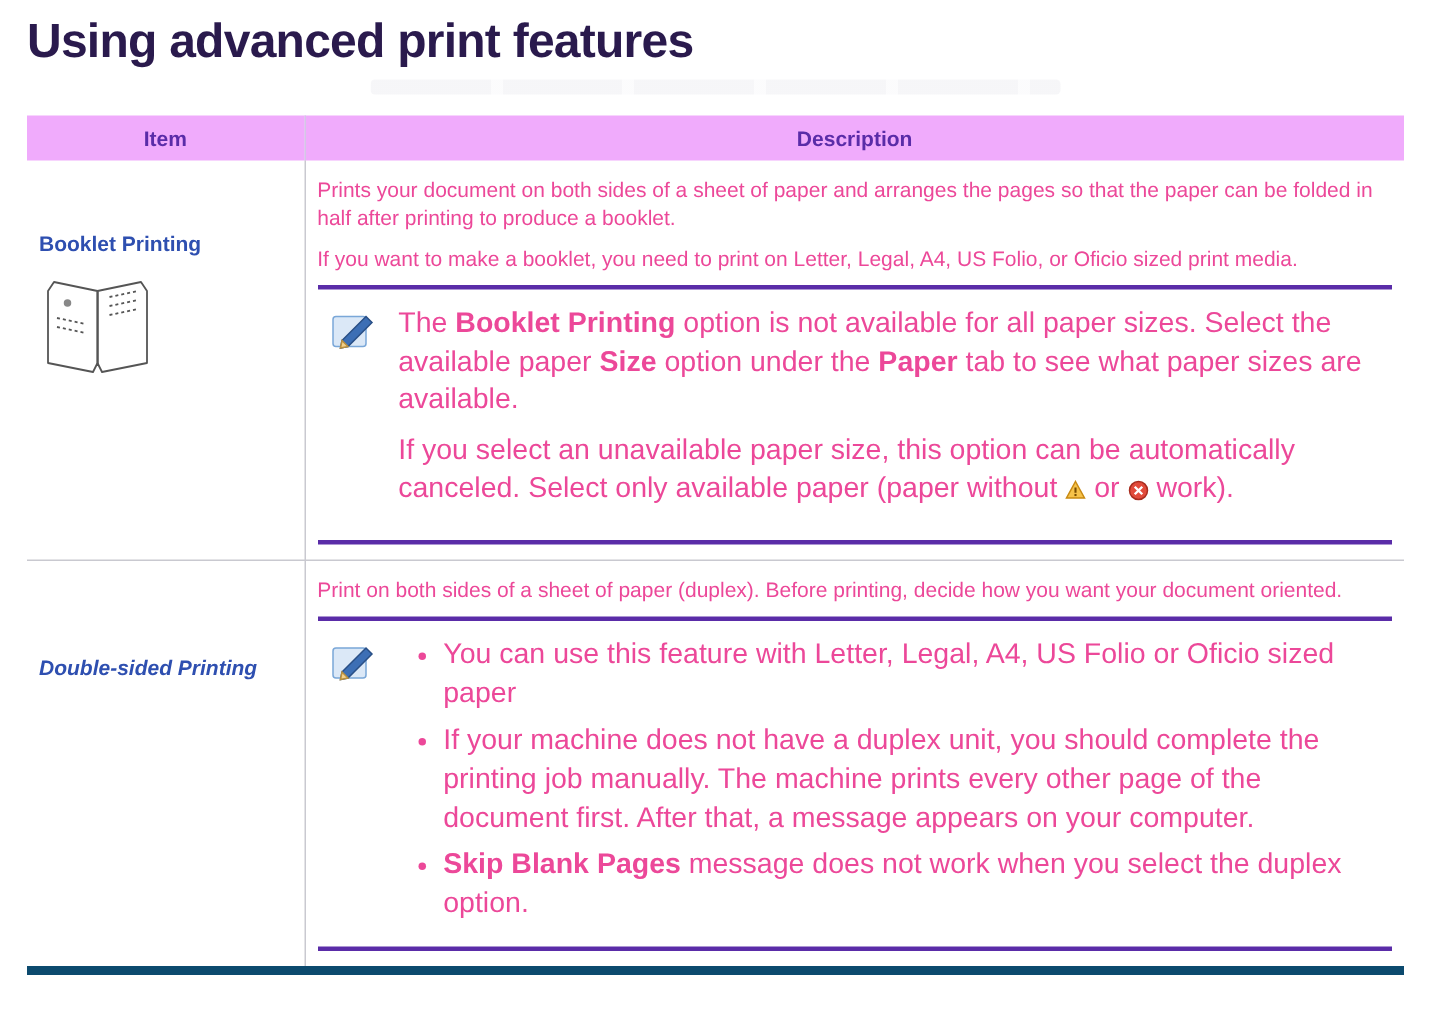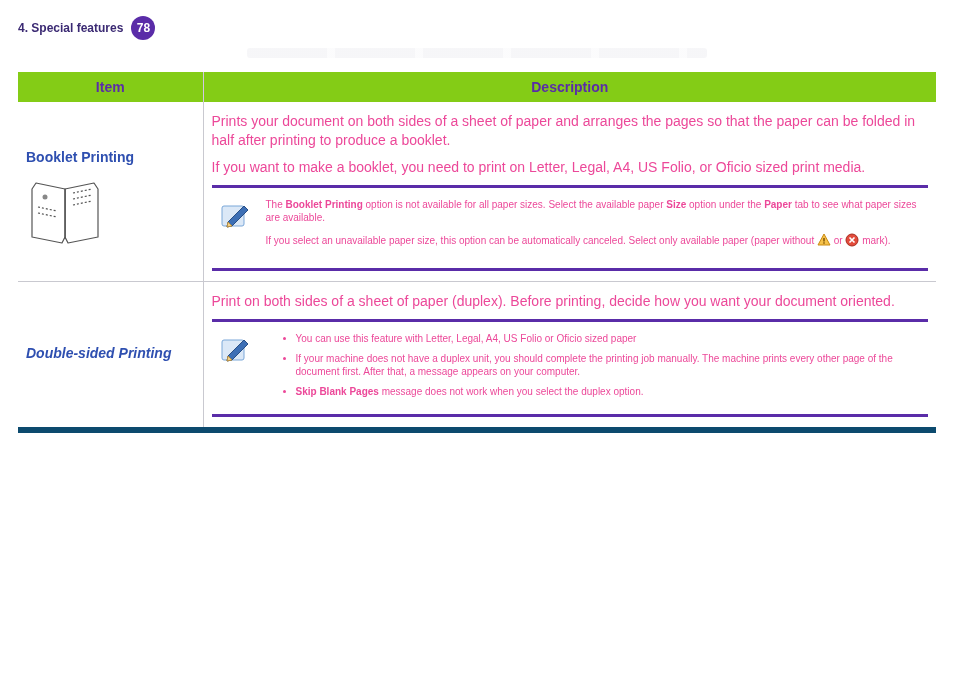--- a/index.html
+++ b/index.html
@@ -63,21 +63,21 @@
     background: repeating-linear-gradient(90deg,#e6e6ec 0 80px,#f5f5f8 80px 88px);
     opacity: .35;
   }
   table.feature {
     width: 100%;
     border-collapse: collapse;
     table-layout: fixed;
   }
   table.feature col.c-item { width: 185px; }
   thead th {
-    background: #84cc16;
+    background: #f0abfc;
     color: #5a2ca8;
     font-size: 14px;
     font-weight: 700;
     padding: 7px 6px;
     border-right: 1px solid #d3c6e6;
     text-align: center;
   }
   thead th:last-child { border-right: none; }
   tbody td {
     vertical-align: top;
@@ -101,38 +101,35 @@
   .note-box {
     margin-top: 6px;
     border-top: 3px solid #5a2ca8;
     border-bottom: 3px solid #5a2ca8;
     padding: 10px 6px 10px 6px;
     display: flex;
     gap: 14px;
     align-items: flex-start;
   }
   .note-icon svg { display: block; }
-  .note-content { flex: 1; font-size: 10px; line-height: 1.35; }
+  .note-content { flex: 1; font-size: 19px; line-height: 1.35; }
   .note-content p { margin: 0 0 8px 0; }
   .note-content ul { margin: 0; padding-left: 18px; }
   .note-content li { margin: 0 0 6px 12px; }
   .note-content .inline-icon { vertical-align: -3px; display: inline-block; }
 
   b { font-weight: 700; }
 </style>
 </head>
 <body>
 
 <div class="page">
 
   <div class="topbar">
-    <div class="breadcrumb">
-      <span class="bc-text">4.  Special features</span>
-      <span class="bc-page">78</span>
-    </div>
+    <h1 class="title">Using advanced print features</h1>
   </div>
 
   <div class="ghost-tabs"></div>
 
   <table class="feature">
     <colgroup>
         <col class="c-item">
         <col>
       </colgroup>
     <thead>
@@ -187,21 +184,21 @@
                       <rect x="6.3" y="9.3" width="1.4" height="1.4" fill="#7a4c00"></rect>
                     </svg>
                 </span>
                 <span> or </span>
                 <span class="inline-icon">
                   <svg width="14" height="14" viewBox="0 0 14 14">
                       <circle cx="7" cy="7" r="6" fill="#e24b3b" stroke="#a82c1e"></circle>
                       <path d="M4.5 4.5 L9.5 9.5 M9.5 4.5 L4.5 9.5" stroke="#fff" stroke-width="1.6"></path>
                     </svg>
                 </span>
-                <span> mark).</span>
+                <span> work).</span>
               </p>
             </div>
           </div>
         </td>
       </tr>
 
       <tr class="last">
         <td class="item-cell double">
           <div>Double-sided Printing</div>
         </td>

